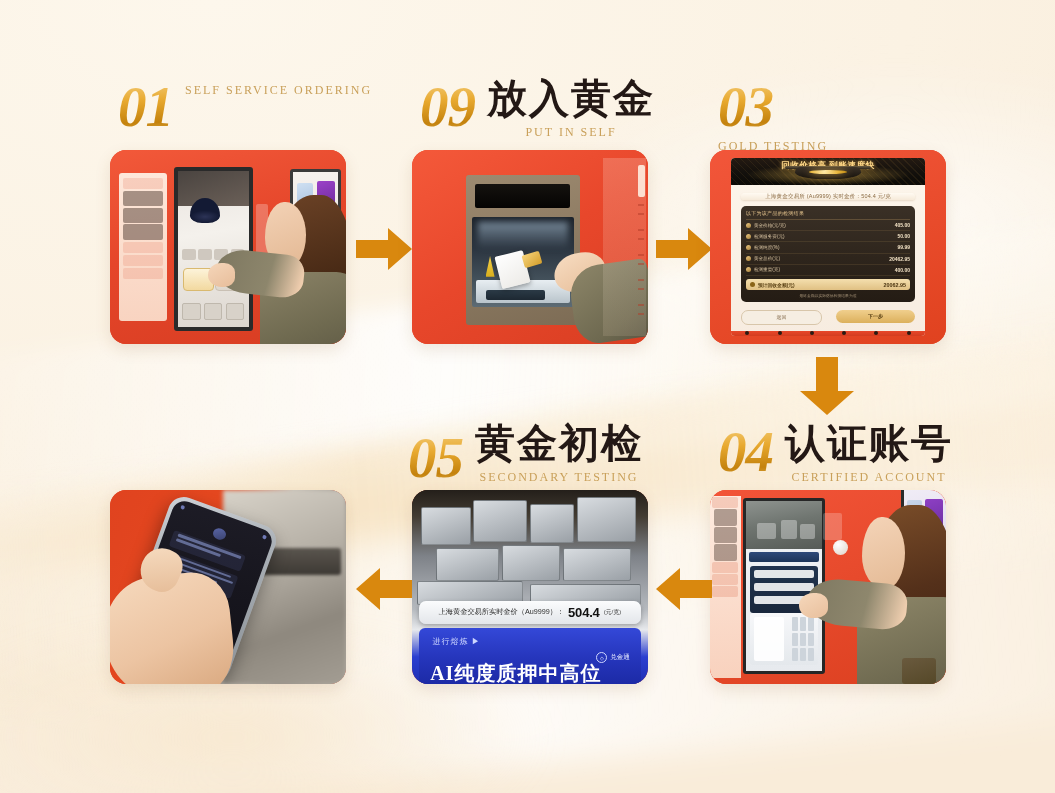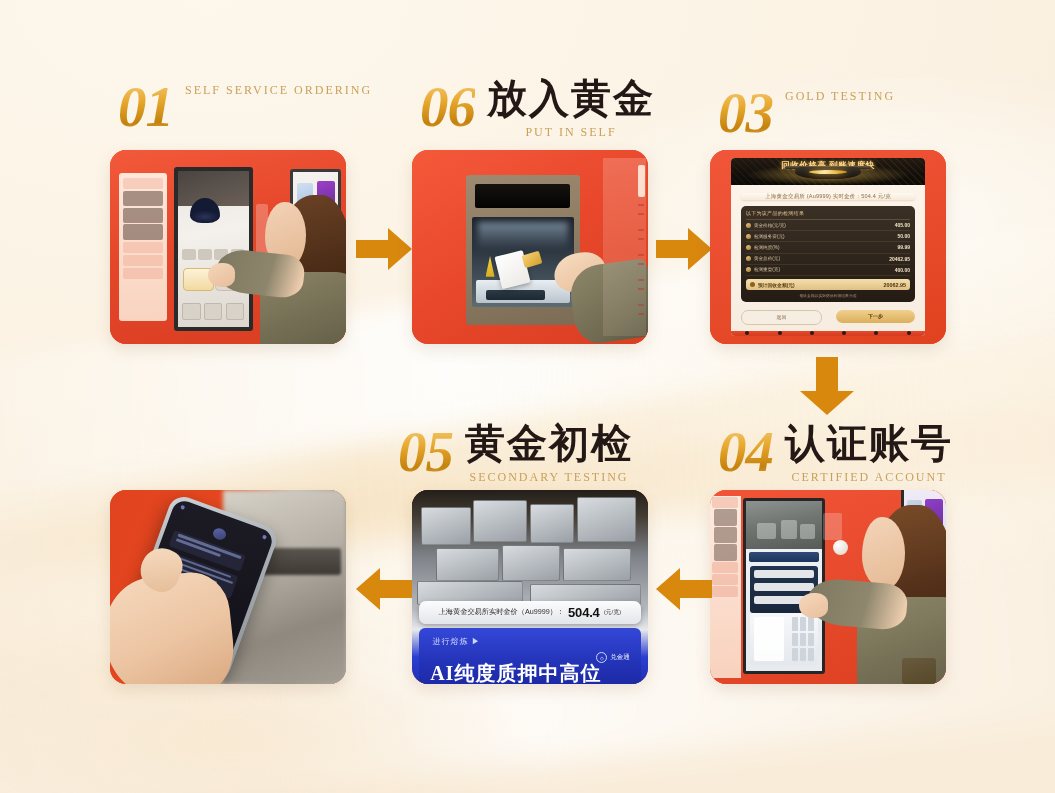--- a/index.html
+++ b/index.html
@@ -314,36 +314,36 @@
   <div class="swoosh sw5"></div>
 
   <div class="step-head" style="left:118px;top:78px;">
     <div class="num">01</div>
     <div class="titles">
       <div class="en">SELF SERVICE ORDERING</div>
     </div>
   </div>
 
   <div class="step-head" style="left:420px;top:78px;">
-    <div class="num">06</div>
+    <div class="num">09</div>
     <div class="titles">
       <div class="cn">放入黄金</div>
       <div class="en">PUT IN SELF</div>
     </div>
   </div>
 
-  <div class="step-head" style="left:718px;top:84px;">
+  <div class="step-head" style="left:718px;top:78px;flex-direction:column;">
     <div class="num">03</div>
     <div class="titles">
       <div class="en">GOLD TESTING</div>
     </div>
   </div>
 
 
-  <div class="step-head" style="left:398px;top:423px;">
+  <div class="step-head" style="left:408px;top:423px;align-items:flex-end;">
     <div class="num">05</div>
     <div class="titles">
       <div class="cn">黄金初检</div>
       <div class="en">SECONDARY TESTING</div>
     </div>
   </div>
 
   <div class="step-head" style="left:718px;top:423px;justify-content:center;">
     <div class="num">04</div>
     <div class="titles">

